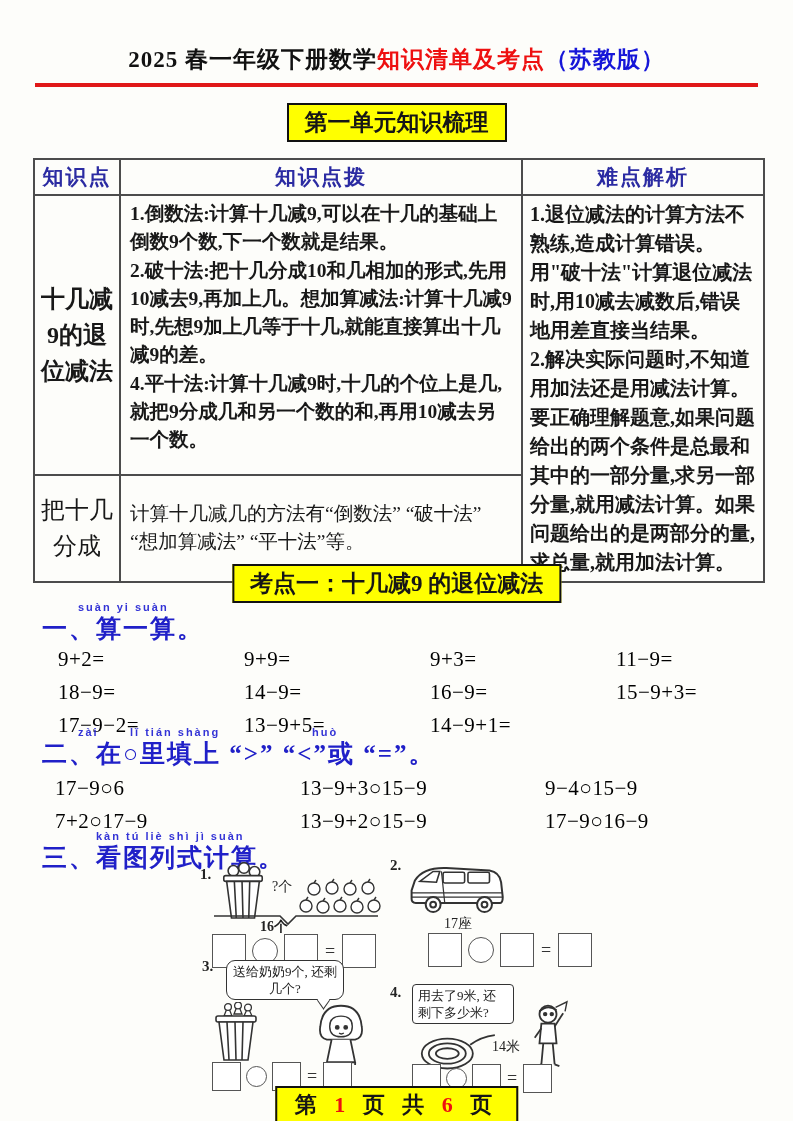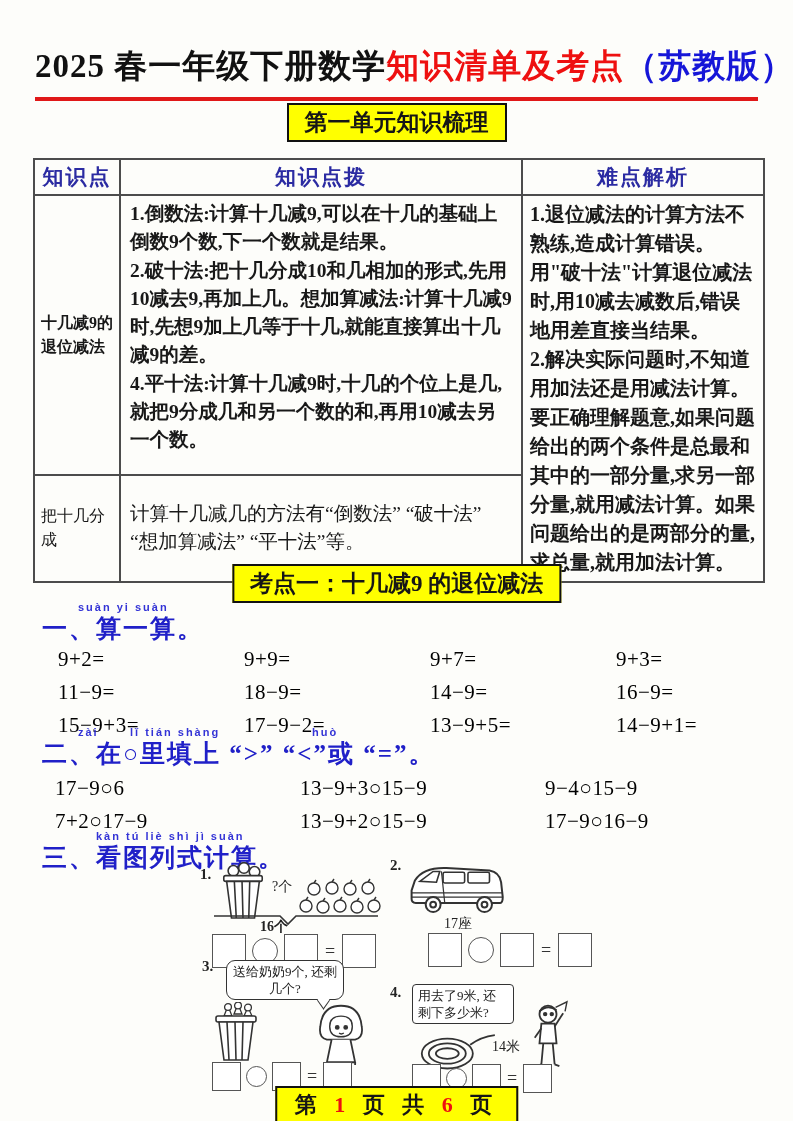--- a/index.html
+++ b/index.html
@@ -5,35 +5,35 @@
   * { margin:0; padding:0; box-sizing:border-box; }
   html,body { background:#e8e8e8; }
   .page {
     position:relative; width:793px; height:1121px; margin:0 auto;
     background:#fdfdfa; overflow:hidden;
     font-family:"Liberation Serif","DejaVu Serif",serif; color:#181818;
   }
   
   .title-wrap{ position:absolute; top:44px; left:35px; right:35px;
     text-align:center; border-bottom:4px solid #e01818; padding-bottom:8px;
-    font-size:33px; font-weight:bold; letter-spacing:1px; white-space:nowrap;}
+    font-size:23px; font-weight:bold; letter-spacing:1px; white-space:nowrap;}
   .t-black{ color:#111; } .t-red{ color:#ee1010; } .t-blue{ color:#1616d8; }
   
   .banner{ position:absolute; left:50%; transform:translateX(-50%);
     background:#ffff00; border:2px solid #111; padding:2px 16px;
     font-size:23px; font-weight:bold; color:#161616; white-space:nowrap;}
   .banner.unit{ top:103px; }
   .banner.exam{ top:564px; }
   
   table.k{ position:absolute; top:158px; left:33px; width:730px;
     border-collapse:collapse; table-layout:fixed;}
   table.k td,table.k th{ border:2px solid #4c4c4c; }
   th.kh{ height:36px; font-size:21px; font-weight:bold; color:#2b2ba2;
     text-align:center; letter-spacing:2px;}
-  td.kp{ width:86px; font-size:16px; text-align:left; vertical-align:middle;
+  td.kp{ width:86px; font-size:24px; text-align:center; vertical-align:middle;
     padding:2px 6px; line-height:1.5;}
   td.kg{ width:402px; font-size:19.5px; vertical-align:top; padding:4px 9px;
     line-height:1.45;}
   td.kd{ width:242px; font-size:20px; vertical-align:top; padding:4px 7px;
     line-height:1.45;}
   td.kg p, td.kd p{ margin:0; }
   tr.r1 td{ height:276px;font-weight:bold; } tr.r2 td{ height:106px; }
   
   .pinyin{ position:absolute; font-family:"Liberation Sans","DejaVu Sans",sans-serif;
     font-size:11px; font-weight:bold; color:#3333d6; letter-spacing:2px; white-space:nowrap;}
@@ -110,21 +110,20 @@
   </tbody>
     </table>
 
   <div class="banner exam">考点一：十几减9 的退位减法</div>
 
   <span class="pinyin" style="top:601px;left:78px;">suàn yi suàn</span>
   <div class="sec-head" style="top:612px;">一、算一算。</div>
   <div class="grid g1">
     <span class="eq">9+2=</span>
     <span class="eq">9+9=</span>
-    <span class="eq">9+7=</span>
     <span class="eq">9+3=</span>
     <span class="eq">11−9=</span>
     <span class="eq">18−9=</span>
     <span class="eq">14−9=</span>
     <span class="eq">16−9=</span>
     <span class="eq">15−9+3=</span>
     <span class="eq">17−9−2=</span>
     <span class="eq">13−9+5=</span>
     <span class="eq">14−9+1=</span>
   </div>

